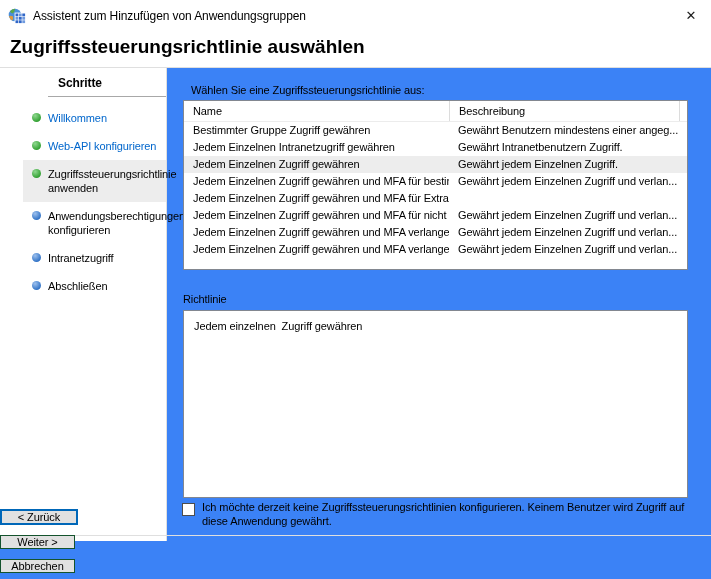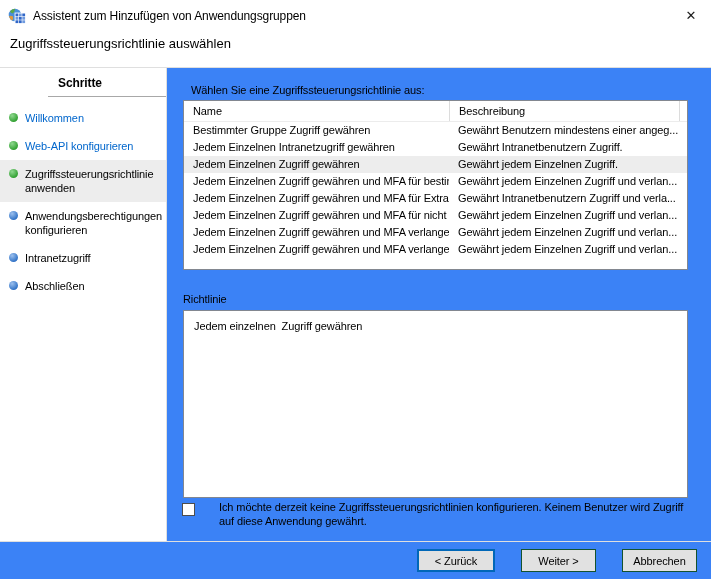--- a/index.html
+++ b/index.html
@@ -10,25 +10,25 @@
   }
   
   .header{position:absolute;top:0;left:0;right:0;height:67px;background:#fff;border-bottom:1px solid #dfdfdf;}
   .titlebar{height:32px;display:flex;align-items:center;padding-left:8px;}
   .app-icon{width:18px;height:18px;margin-right:7px;flex:none;}
   .window-title{font-size:12px;}
   .close-btn{
     position:absolute;top:6px;right:9px;width:22px;height:20px;line-height:20px;
     text-align:center;font-size:13px;color:#1a1a1a;cursor:default;
   }
-  .page-heading{position:absolute;left:10px;top:36px;font-size:13px;font-weight:normal;letter-spacing:0;}
+  .page-heading{position:absolute;left:10px;top:36px;font-size:19px;font-weight:bold;letter-spacing:0;}
   
   .sidebar{position:absolute;left:0;top:68px;width:167px;height:473px;background:#fff;border-right:1px solid #dfdfdf;box-sizing:border-box;}
   .sidebar-title{font-size:12px;font-weight:bold;padding:8px 10px 6px;border-bottom:1px solid #a8a8a8;margin-left:48px;}
-  .steps{padding-top:7px;}
+  .steps{padding-top:7px;margin-left:23px;}
   .step{display:flex;align-items:flex-start;gap:7px;padding:7px 3px 7px 9px;}
   .step.current{background:#ededed;}
   .step-dot{width:9px;height:9px;border-radius:50%;margin-top:2px;flex:none;}
   .step.done .step-dot,.step.current .step-dot{background:radial-gradient(circle at 35% 30%,#8fd88f,#2e9e2e 75%);}
   .step.upcoming .step-dot{background:radial-gradient(circle at 35% 30%,#9cc0ee,#2c6fc4 75%);}
   .step-label{line-height:14px;}
   .step.done .step-label{color:#0066cc;}
   
   .content{position:absolute;left:168px;top:68px;right:0;height:473px;}
   .select-label{position:absolute;left:15px;top:16px;margin-left:8px;}
@@ -41,27 +41,27 @@
   .trow{height:17px;display:flex;line-height:17px;}
   .trow.selected{background:#ededed;}
   .td{box-sizing:border-box;white-space:nowrap;overflow:hidden;padding-left:9px;}
   .td-name{width:265px;flex:none;}
   .td-desc{flex:1;}
   .policy-label{position:absolute;left:15px;top:225px;}
   .policy-box{
     position:absolute;left:15px;top:242px;width:505px;height:188px;background:#fff;
     border:1px solid #828790;box-sizing:border-box;padding:9px 10px;white-space:pre-wrap;
   }
-  .checkbox-row{position:absolute;left:14px;top:432px;width:506px;display:flex;gap:24px;}
+  .checkbox-row{position:absolute;left:14px;top:432px;width:506px;display:flex;gap:7px;}
   .checkbox{width:13px;height:13px;background:#fff;border:1px solid #4d4d4d;margin-top:3px;flex:none;box-sizing:border-box;}
   .checkbox-label{line-height:14px;}
   
   .footer{
-    position:absolute;left:0;right:0;bottom:0;height:38px;border-top:1px solid #dfdfdf;
-    display:flex;justify-content:flex-end;align-items:flex-start;gap:26px;padding:7px 14px 0 0;box-sizing:border-box;
+    position:absolute;left:0;right:0;bottom:6px;height:38px;border-top:1px solid #dfdfdf;
+    display:flex;justify-content:flex-end;align-items:flex-start;gap:10px;padding:7px 14px 0 0;box-sizing:border-box;flex-direction:column;
   }
   .btn{
     width:75px;height:23px;background:#e1e1e1;border:1px solid #14532d;
     font-family:inherit;font-size:11px;letter-spacing:-0.1px;color:#000;padding:0;box-sizing:border-box;
   }
   .btn.focused{border:2px solid #0067b8;width:78px;}
 </style>
 </head>
 <body>
 
@@ -142,21 +142,20 @@
           <div class="trow selected">
             <span class="td td-name">Jedem Einzelnen Zugriff gewähren</span>
             <span class="td td-desc">Gewährt jedem Einzelnen Zugriff.</span>
           </div>
           <div class="trow">
             <span class="td td-name">Jedem Einzelnen Zugriff gewähren und MFA für bestim...</span>
             <span class="td td-desc">Gewährt jedem Einzelnen Zugriff und verlan...</span>
           </div>
           <div class="trow">
             <span class="td td-name">Jedem Einzelnen Zugriff gewähren und MFA für Extrane...</span>
-            <span class="td td-desc">Gewährt Intranetbenutzern Zugriff und verla...</span>
           </div>
           <div class="trow">
             <span class="td td-name">Jedem Einzelnen Zugriff gewähren und MFA für nicht a...</span>
             <span class="td td-desc">Gewährt jedem Einzelnen Zugriff und verlan...</span>
           </div>
           <div class="trow">
             <span class="td td-name">Jedem Einzelnen Zugriff gewähren und MFA verlangen</span>
             <span class="td td-desc">Gewährt jedem Einzelnen Zugriff und verlan...</span>
           </div>
           <div class="trow">

